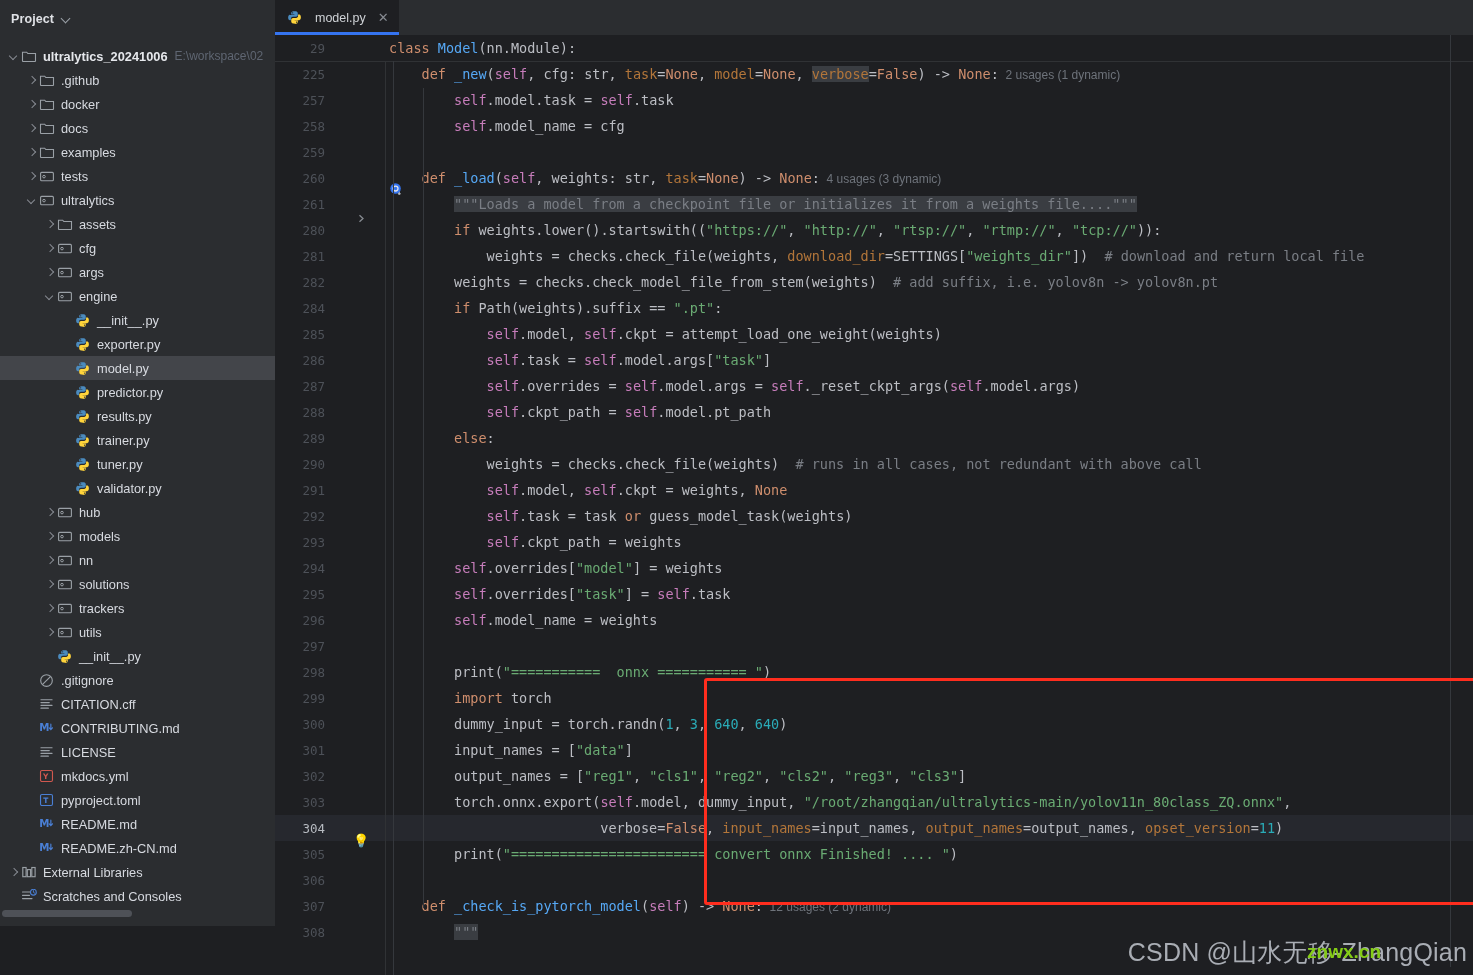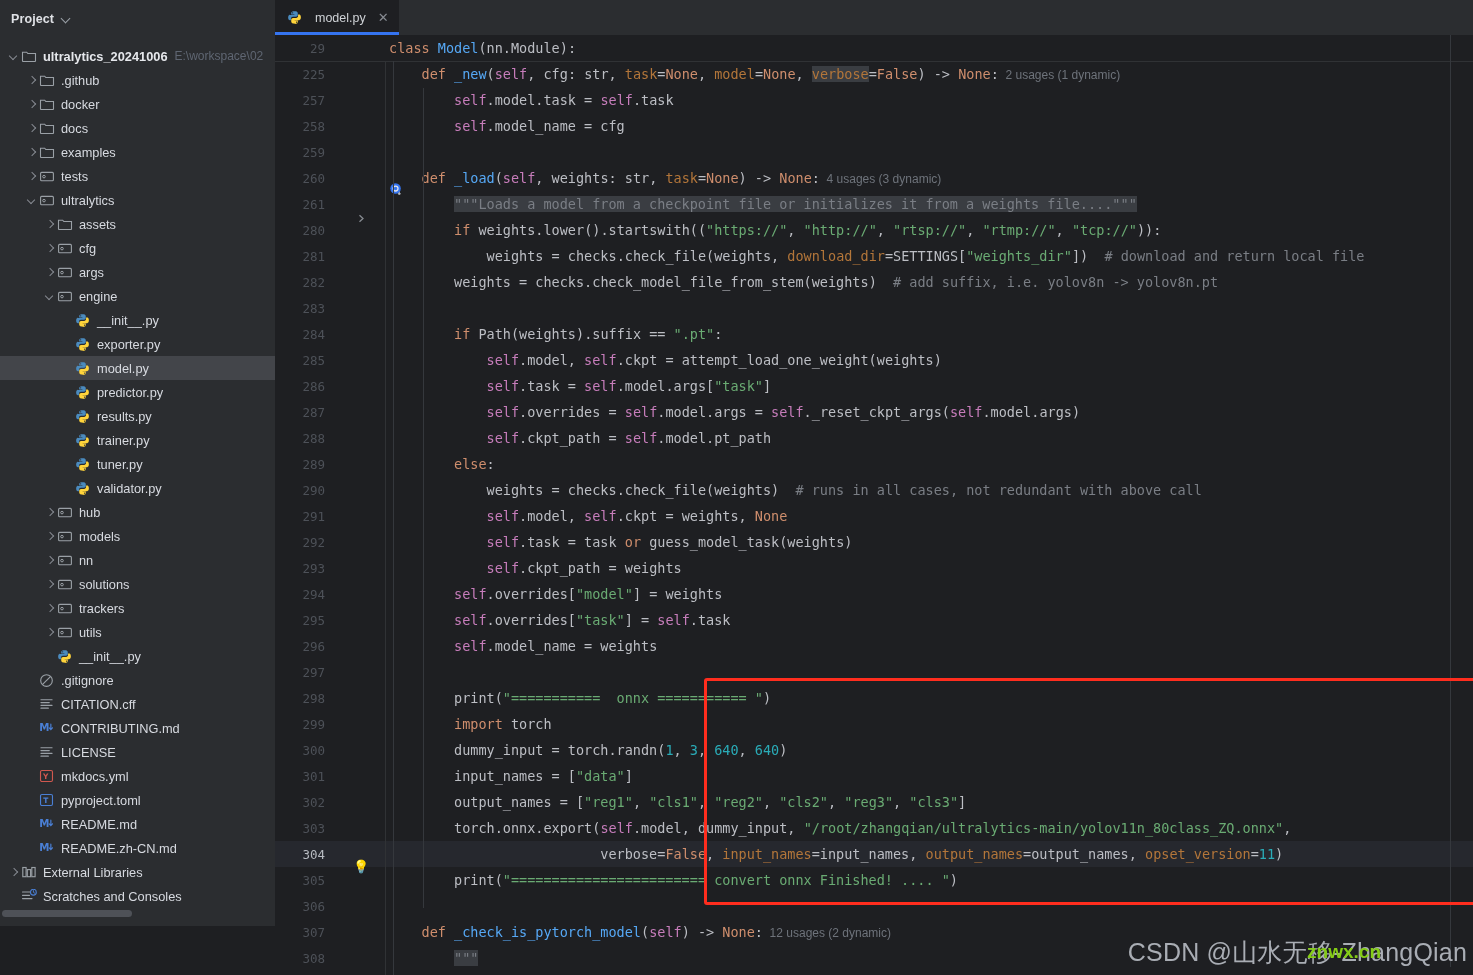--- a/index.html
+++ b/index.html
@@ -627,21 +627,20 @@
                   <circle cx="7" cy="7" r="5.6" fill="#3574f0"></circle>
                   <circle cx="7" cy="7" r="2.6" fill="none" stroke="#dfe3ea" stroke-width="1.4"></circle>
                   <path d="M11 10.5v3m0 0l-1.3-1.3M11 13.5l1.3-1.3" stroke="#b6bac0" stroke-width="1.1" fill="none"></path>
                 </svg></span></span><span class="code">    <span class="kw">def</span> <span class="fn">_load</span>(<span class="slf">self</span>, <span class="def">weights</span>: <span class="def">str</span>, <span class="named">task</span>=<span class="kw">None</span>) -&gt; <span class="kw">None</span>:<span class="usg">  4 usages (3 dynamic)</span></span></div>
           <div class="ln-row"><span class="gutter">261</span><span class="gmark"><span style="position: absolute; left: 24px; top: 6px; width: 9px; height: 9px;"><svg width="9" height="9" viewBox="0 0 9 9">
                   <path d="M2.5 1.2L6 4.5 2.5 7.8" stroke="#868a91" stroke-width="1.3" fill="none"></path>
                 </svg></span></span><span class="code">        <span class="hl doc">"""Loads a model from a checkpoint file or initializes it from a weights file...."""</span></span></div>
           <div class="ln-row"><span class="gutter">280</span><span class="gmark"></span><span class="code">        <span class="kw">if</span> <span class="def">weights</span>.<span class="def">lower</span>().<span class="def">startswith</span>((<span class="str">"https://"</span>, <span class="str">"http://"</span>, <span class="str">"rtsp://"</span>, <span class="str">"rtmp://"</span>, <span class="str">"tcp://"</span>)):</span></div>
           <div class="ln-row"><span class="gutter">281</span><span class="gmark"></span><span class="code">            <span class="def">weights</span> = <span class="def">checks</span>.<span class="def">check_file</span>(<span class="def">weights</span>, <span class="named">download_dir</span>=<span class="def">SETTINGS</span>[<span class="str">"weights_dir"</span>])  <span class="cmt"># download and return local file</span></span></div>
           <div class="ln-row"><span class="gutter">282</span><span class="gmark"></span><span class="code">        <span class="def">weights</span> = <span class="def">checks</span>.<span class="def">check_model_file_from_stem</span>(<span class="def">weights</span>)  <span class="cmt"># add suffix, i.e. yolov8n -&gt; yolov8n.pt</span></span></div>
-          <div class="ln-row"><span class="gutter">283</span><span class="gmark"></span><span class="code"></span></div>
           <div class="ln-row"><span class="gutter">284</span><span class="gmark"></span><span class="code">        <span class="kw">if</span> <span class="def">Path</span>(<span class="def">weights</span>).<span class="def">suffix</span> == <span class="str">".pt"</span>:</span></div>
           <div class="ln-row"><span class="gutter">285</span><span class="gmark"></span><span class="code">            <span class="slf">self</span>.<span class="def">model</span>, <span class="slf">self</span>.<span class="def">ckpt</span> = <span class="def">attempt_load_one_weight</span>(<span class="def">weights</span>)</span></div>
           <div class="ln-row"><span class="gutter">286</span><span class="gmark"></span><span class="code">            <span class="slf">self</span>.<span class="def">task</span> = <span class="slf">self</span>.<span class="def">model</span>.<span class="def">args</span>[<span class="str">"task"</span>]</span></div>
           <div class="ln-row"><span class="gutter">287</span><span class="gmark"></span><span class="code">            <span class="slf">self</span>.<span class="def">overrides</span> = <span class="slf">self</span>.<span class="def">model</span>.<span class="def">args</span> = <span class="slf">self</span>.<span class="def">_reset_ckpt_args</span>(<span class="slf">self</span>.<span class="def">model</span>.<span class="def">args</span>)</span></div>
           <div class="ln-row"><span class="gutter">288</span><span class="gmark"></span><span class="code">            <span class="slf">self</span>.<span class="def">ckpt_path</span> = <span class="slf">self</span>.<span class="def">model</span>.<span class="def">pt_path</span></span></div>
           <div class="ln-row"><span class="gutter">289</span><span class="gmark"></span><span class="code">        <span class="kw">else</span>:</span></div>
           <div class="ln-row"><span class="gutter">290</span><span class="gmark"></span><span class="code">            <span class="def">weights</span> = <span class="def">checks</span>.<span class="def">check_file</span>(<span class="def">weights</span>)  <span class="cmt"># runs in all cases, not redundant with above call</span></span></div>
           <div class="ln-row"><span class="gutter">291</span><span class="gmark"></span><span class="code">            <span class="slf">self</span>.<span class="def">model</span>, <span class="slf">self</span>.<span class="def">ckpt</span> = <span class="def">weights</span>, <span class="kw">None</span></span></div>
           <div class="ln-row"><span class="gutter">292</span><span class="gmark"></span><span class="code">            <span class="slf">self</span>.<span class="def">task</span> = <span class="def">task</span> <span class="kw">or</span> <span class="def">guess_model_task</span>(<span class="def">weights</span>)</span></div>
           <div class="ln-row"><span class="gutter">293</span><span class="gmark"></span><span class="code">            <span class="slf">self</span>.<span class="def">ckpt_path</span> = <span class="def">weights</span></span></div>

